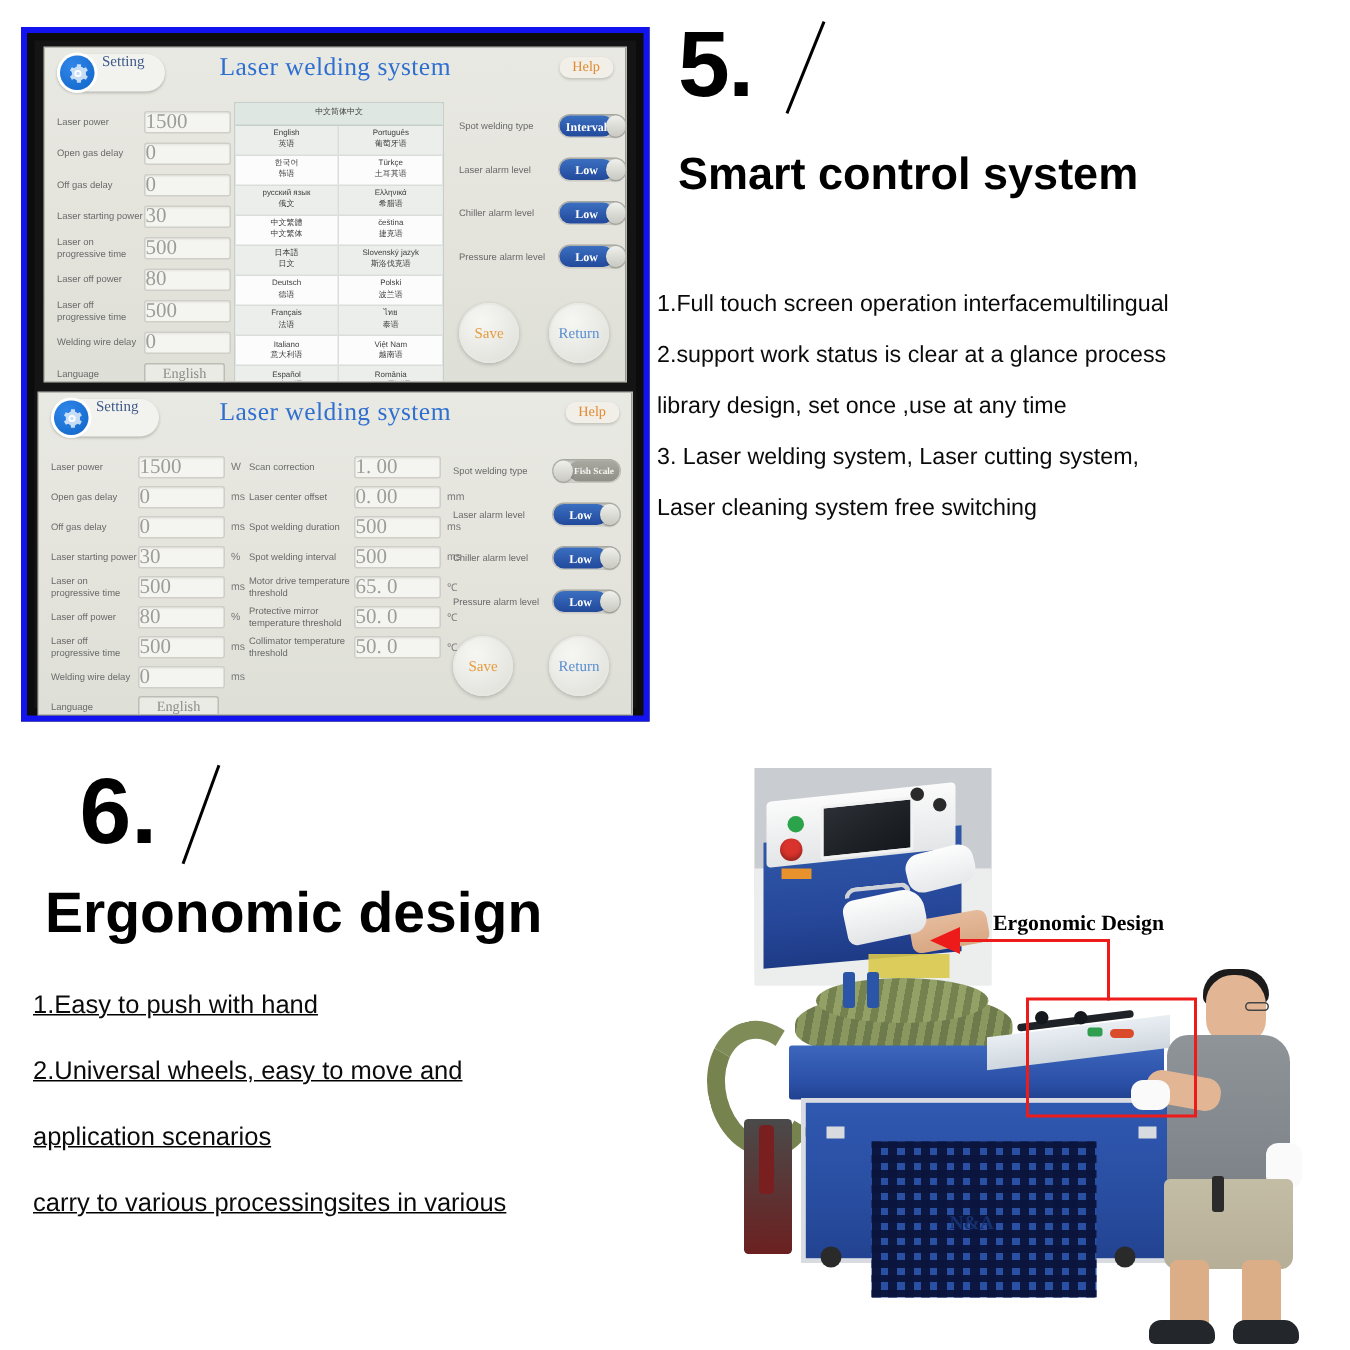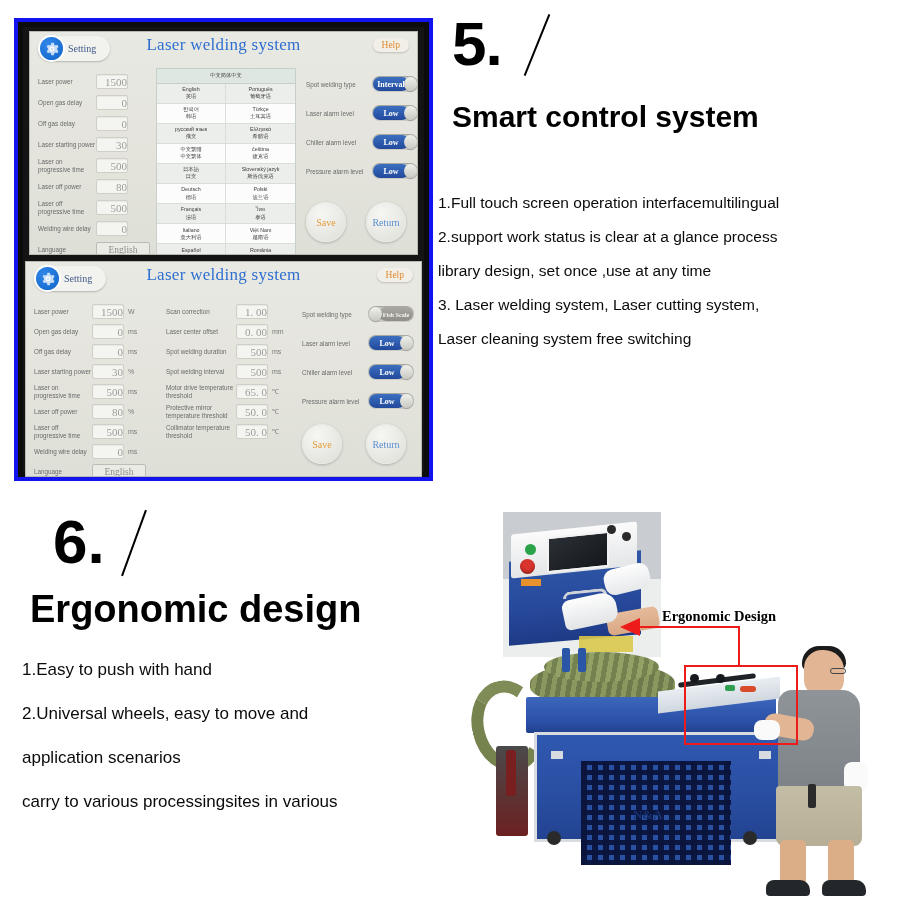--- a/index.html
+++ b/index.html
@@ -30,21 +30,21 @@
   .panel-a { top: 4px;   height: 224px; left:6px; width: calc(100% - 12px); }
   .panel-b { top: 234px; height: 216px; left:2px; width: calc(100% - 4px); }
 
   
   .p-head { position: relative; height: 34px; }
   .setting-pill {
     position: absolute; left: 8px; top: 4px;
     height: 25px; min-width: 72px;
     background: #f2f2ee; border-radius: 13px;
     box-shadow: 0 1px 2px rgba(0,0,0,.22);
-    display: flex; align-items: center; padding-left: 30px; padding-right: 8px;
+    display: flex; align-items: flex-start; padding-left: 30px; padding-right: 8px;
   }
   .setting-pill .lbl { font-size: 10px; color:#3f5a8a; font-family:"Liberation Serif", serif; }
   .gear-badge {
     position: absolute; left: 2px; top: 1px; width: 23px; height: 23px;
     border-radius: 50%; background: radial-gradient(circle at 35% 30%, #2f86e8, #1064c8);
     box-shadow: 0 0 0 2px #fff, 0 1px 2px rgba(0,0,0,.3);
     display:flex; align-items:center; justify-content:center;
   }
   .gear-badge svg { width: 16px; height: 16px; }
   .p-title {
@@ -63,22 +63,22 @@
   .p-body { position: relative; height: calc(100% - 34px); }
 
   .field-row { position: absolute; display: flex; align-items: center; }
   .f-label {
     font-size: 6.3px; color: #6a6a6a; line-height: 1.25;
     width: 58px; font-family:"Liberation Sans", sans-serif;
   }
   .f-label.wide { width: 70px; }
   .f-input {
     background: #f4f4f1; border: 1px solid #cfcfc8; border-radius: 2px;
-    height: 15px; width: 32px; text-align: right;
-    font-size: 11px; color: #9c9c98; font-family:"Liberation Serif", serif;
+    height: 15px; width: 58px; text-align: left;
+    font-size: 14px; color: #9c9c98; font-family:"Liberation Serif", serif;
     line-height: 14px; box-shadow: inset 0 1px 1px rgba(0,0,0,.05);
   }
   .f-unit { font-size: 7px; color:#7a7a7a; margin-left: 4px; width: 16px; }
 
   .lang-btn {
     background: #ebebe6; border: 1px solid #bdbdb6; border-radius: 2px;
     height: 15px; width: 54px; text-align: center;
     font-size: 9.5px; color: #8d8d88; font-family:"Liberation Serif", serif; line-height:14px;
   }
 
@@ -158,21 +158,21 @@
     font-size: 62px; font-weight: bold; color:#000;
   }
   .slash6 {
     position: absolute; left: 133px; top: 508px; width: 2px; height: 70px;
     background: #000; transform: rotate(20deg);
   }
   .sec6-title {
     position: absolute; left: 30px; top: 588px;
     font-size: 38px; font-weight: bold; color:#000;
   }
-  .sec6-lines { position: absolute; left: 22px; top: 648px; width: 470px; }
+  .sec6-lines { position: absolute; left: 22px; top: 648px; width: 470px; text-decoration: underline; }
   .sec6-lines p { font-size: 17px; color:#0b0b0b; line-height: 44px; white-space: nowrap; }
 
   
   .photo-inset {
     position: absolute; left: 503px; top: 512px; width: 158px; height: 145px;
     background: linear-gradient(180deg,#d9dbdd 0%, #cfd2d5 38%, #e8e9ea 100%);
     overflow: hidden;
   }
   .pi-wall { position:absolute; left:0; top:0; width:100%; height:46%; background:#c9ccd0; }
   .pi-floor{ position:absolute; left:0; bottom:0; width:100%; height:54%; background:#eceded; }

